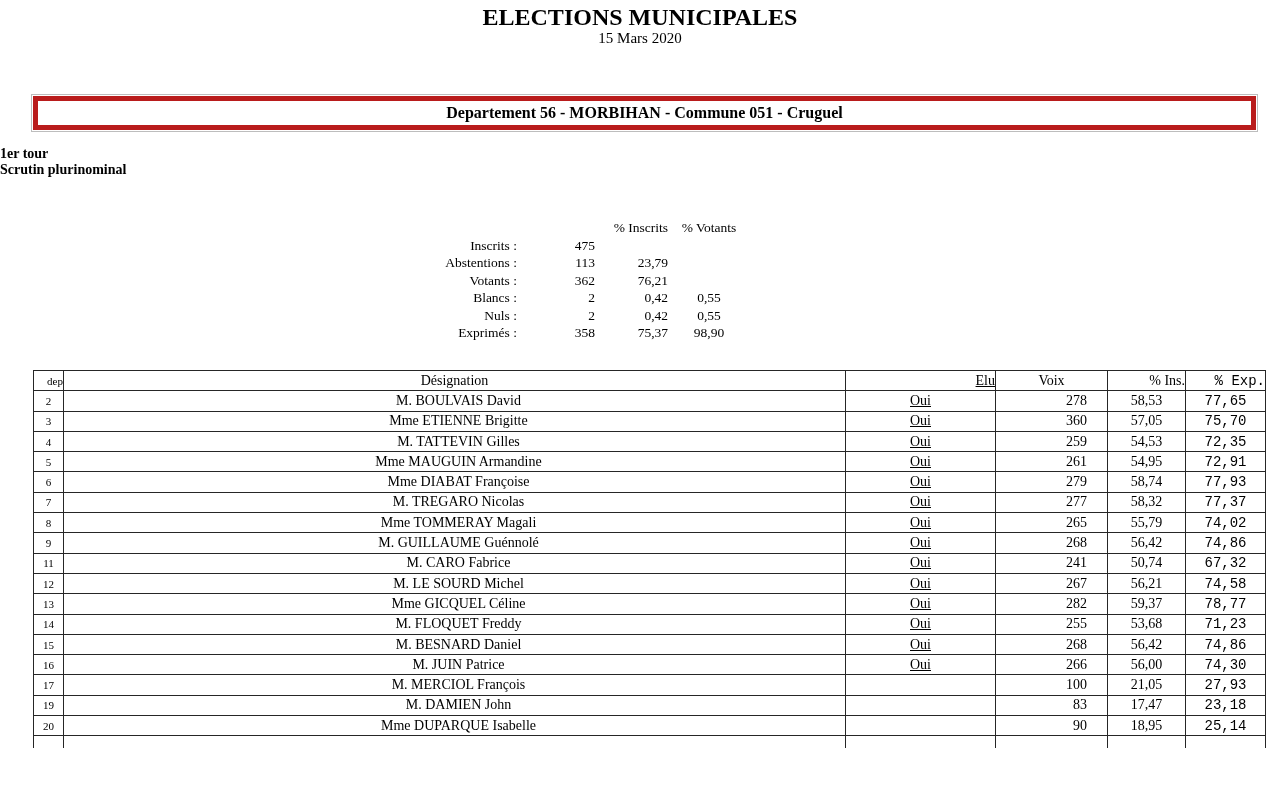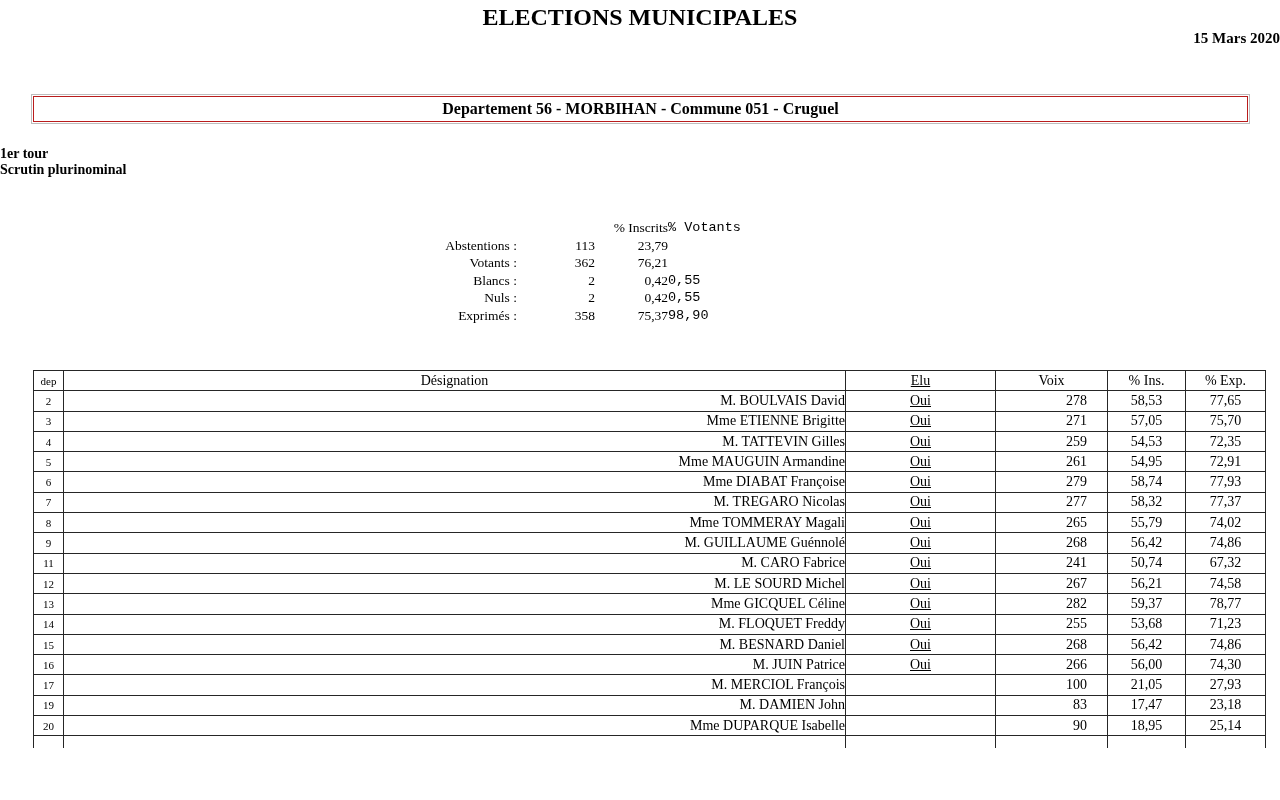--- a/index.html
+++ b/index.html
@@ -27,32 +27,32 @@
     text-align: center;
     font-size: 24px;
     font-weight: bold;
     line-height: 22px;
   }
   .doc-date {
     position: absolute;
     top: 30px;
     left: 0;
     width: 100%;
-    text-align: right;
+    text-align: center;
     font-size: 15px;
-    font-weight: bold;
+    font-weight: normal;
     line-height: 17px;
   }
   .dept-box {
     position: absolute;
     left: 33px;
     top: 96px;
     width: 1213px;
     height: 24px;
-    border: 1px solid #b91c1c;
+    border: 5px solid #b91c1c;
     box-shadow: 0 0 0 1px #ffffff, 0 0 0 2px #bdbdbd;
     text-align: center;
     font-size: 16px;
     font-weight: bold;
     line-height: 24px;
   }
   .tour-block {
     position: absolute;
     top: 146px;
     left: 0;
@@ -69,47 +69,47 @@
     font-size: 13.5px;
   }
   .summary .srow {
     display: flex;
     height: 17.5px;
     line-height: 17.5px;
   }
   .summary .c-label { width: 140px; text-align: right; }
   .summary .c-val   { width: 78px;  text-align: right; }
   .summary .c-pct1  { width: 73px;  text-align: right; }
-  .summary .c-pct2  { width: 82px;  text-align: left; font-family: Liberation Mono, monospace; }
+  .summary .c-pct2  { width: 82px;  text-align: center; }
   
   .results {
     position: absolute;
     left: 33px;
     top: 370px;
     width: 1232px;
     border-collapse: collapse;
     table-layout: fixed;
     font-size: 14px;
   }
   .results th, .results td {
     border: 1px solid #262626;
     padding: 0;
     height: 19.3px;
     overflow: hidden;
     white-space: nowrap;
     font-weight: normal;
     vertical-align: middle;
   }
-  .results thead th { text-align: center; }
+  .results thead th { text-align: right; }
   .col-dep         { width: 30px;  text-align: center; font-size: 11px; }
-  .col-designation { width: 782px; text-align: right; padding-left: 8px !important; }
+  .col-designation { width: 782px; text-align: center; padding-left: 8px !important; }
   .col-elu         { width: 150px; text-align: center; text-decoration: underline; }
   .col-voix        { width: 112px; text-align: right; padding-right: 20px !important; }
   .col-ins         { width: 78px;  text-align: center; }
-  .col-exp         { width: 80px;  text-align: center; }
+  .col-exp         { width: 80px;  text-align: center; font-family: Liberation Mono, monospace; }
   .results thead th.col-dep { font-size: 11px; }
   .results .clipped-row td { height: 12px; border-bottom: none; }
 </style>
 </head>
 <body>
 
 <div class="page">
 
   <div class="doc-title">ELECTIONS MUNICIPALES</div>
   <div class="doc-date">15 Mars 2020</div>
@@ -122,20 +122,26 @@
   </div>
 
   <div class="summary">
     <div class="srow">
       <div class="c-label"></div>
       <div class="c-val"></div>
       <div class="c-pct1">% Inscrits</div>
       <div class="c-pct2">% Votants</div>
     </div>
     <div>
+  <div class="srow">
+    <div class="c-label">Inscrits :</div>
+    <div class="c-val">475</div>
+    <div class="c-pct1"></div>
+    <div class="c-pct2"></div>
+  </div>
 
   <div class="srow">
     <div class="c-label">Abstentions :</div>
     <div class="c-val">113</div>
     <div class="c-pct1">23,79</div>
     <div class="c-pct2"></div>
   </div>
 
   <div class="srow">
     <div class="c-label">Votants :</div>
@@ -193,21 +199,21 @@
     <td class="col-elu">Oui</td>
     <td class="col-voix">278</td>
     <td class="col-ins">58,53</td>
     <td class="col-exp">77,65</td>
   </tr>
 
   <tr>
     <td class="col-dep">3</td>
     <td class="col-designation">Mme ETIENNE Brigitte</td>
     <td class="col-elu">Oui</td>
-    <td class="col-voix">271</td>
+    <td class="col-voix">360</td>
     <td class="col-ins">57,05</td>
     <td class="col-exp">75,70</td>
   </tr>
 
   <tr>
     <td class="col-dep">4</td>
     <td class="col-designation">M. TATTEVIN Gilles</td>
     <td class="col-elu">Oui</td>
     <td class="col-voix">259</td>
     <td class="col-ins">54,53</td>

